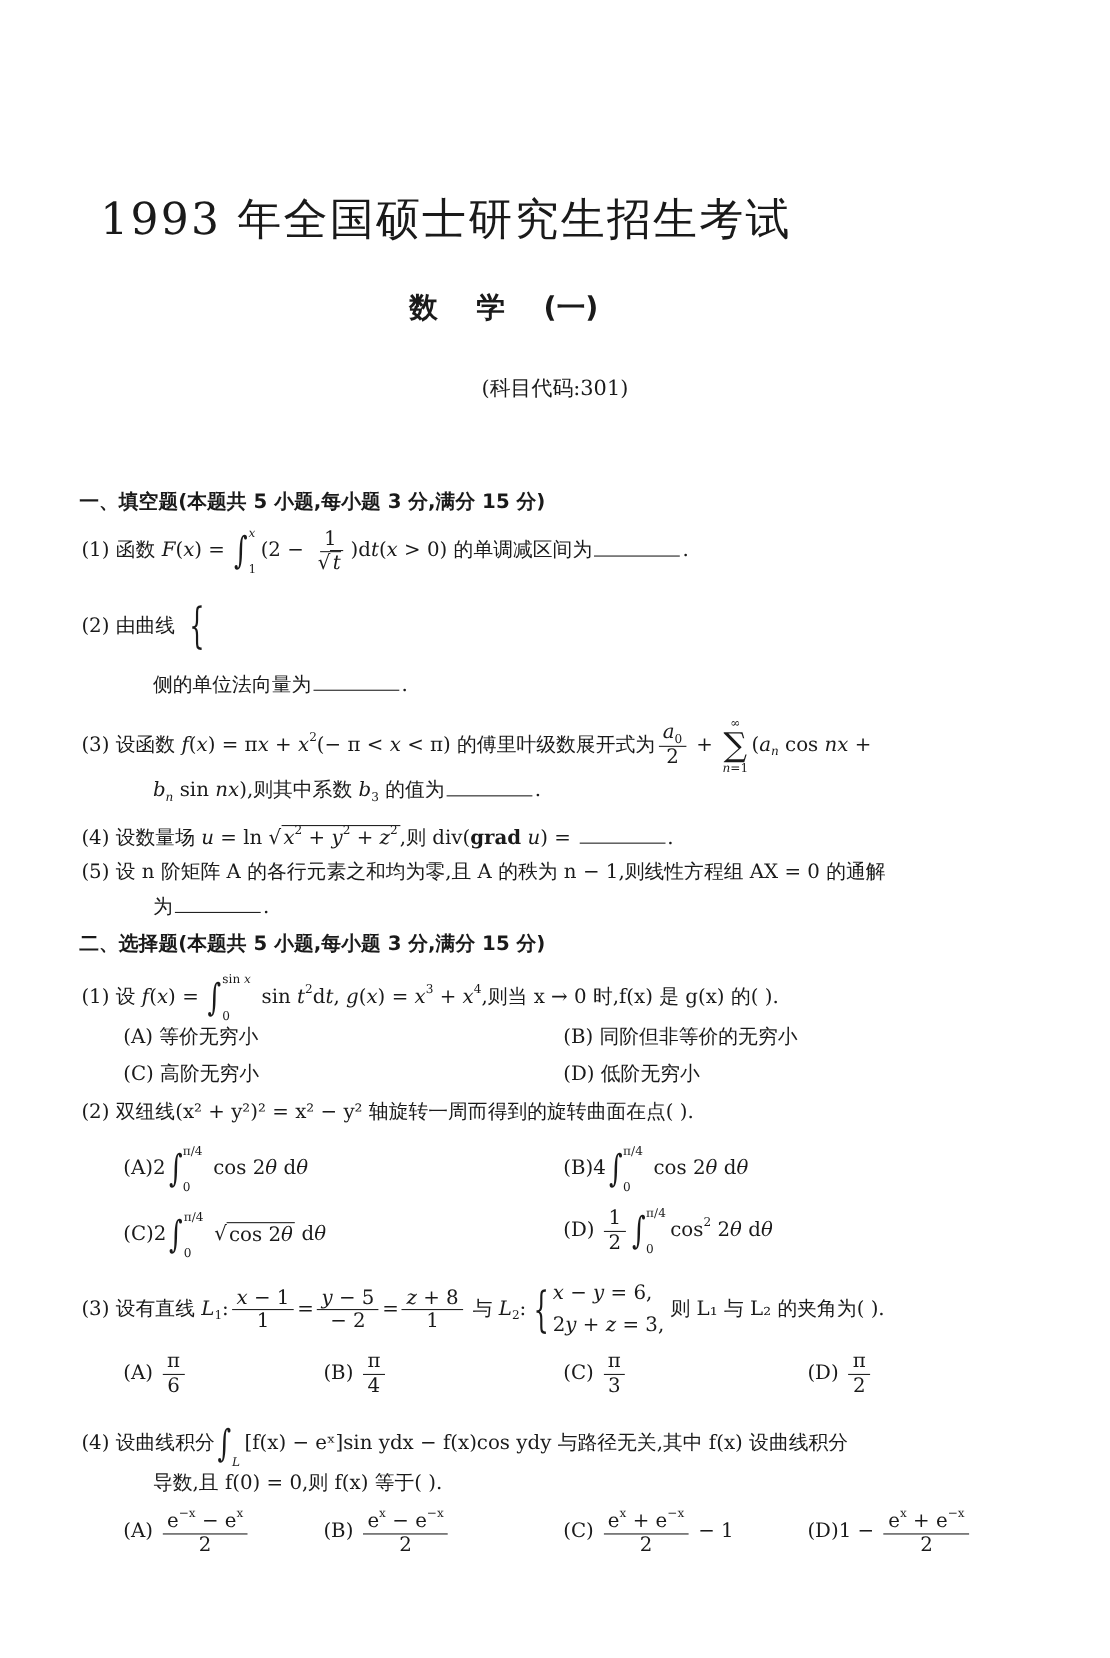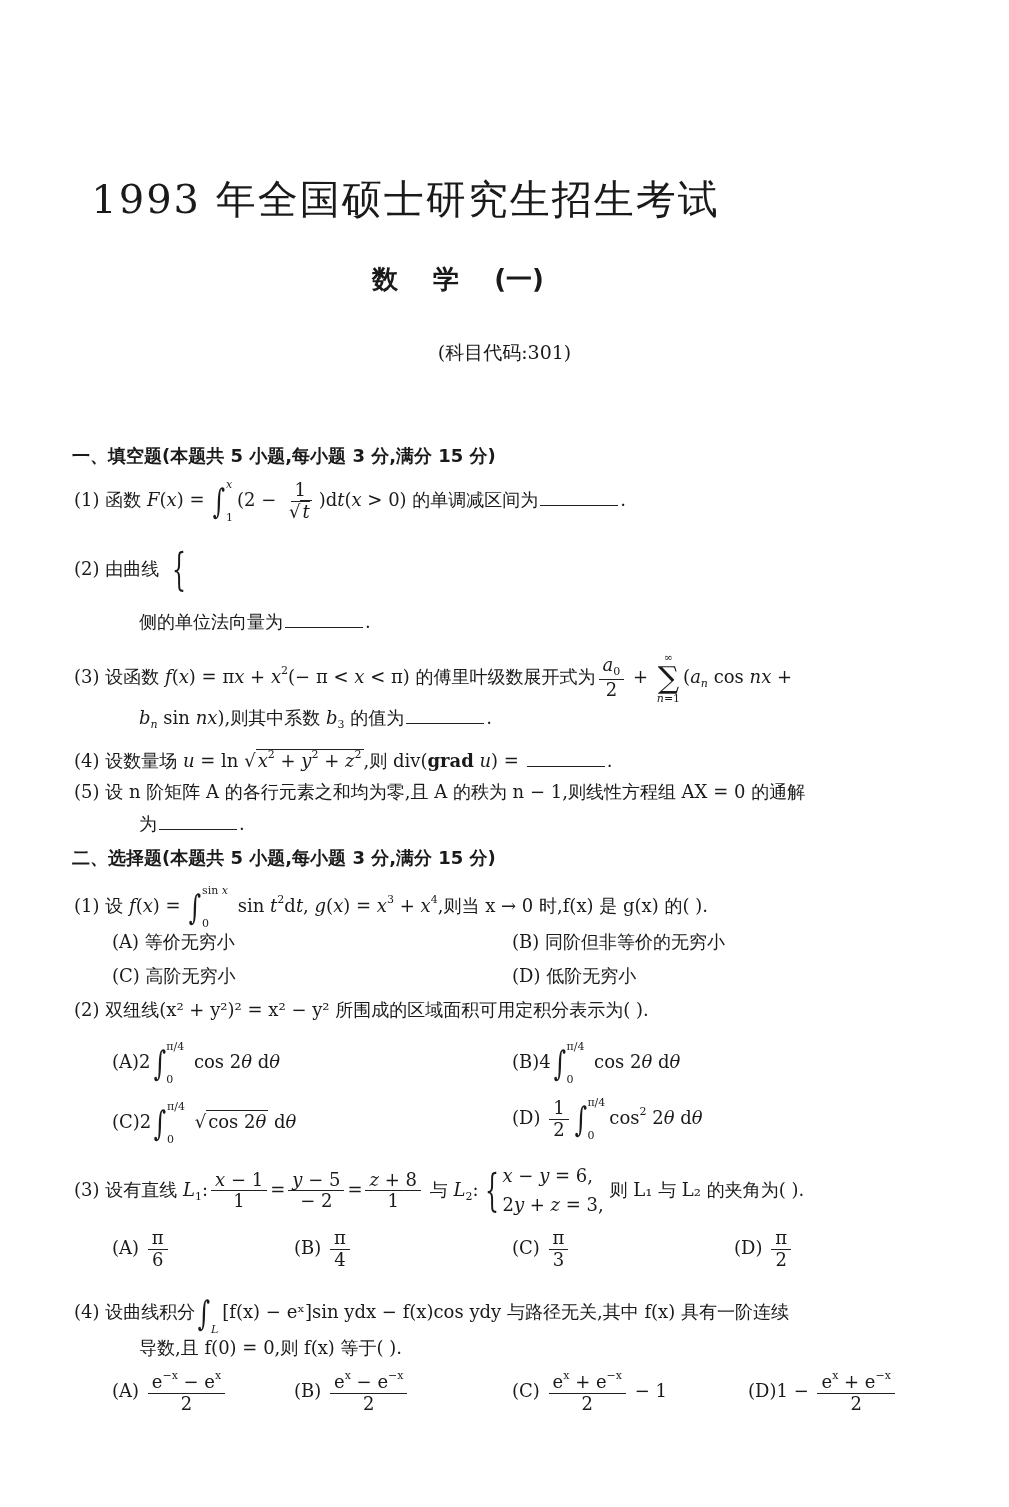--- a/index.html
+++ b/index.html
@@ -116,21 +116,21 @@
       </span>
     </span> sin <i class="v">t</i><sup>2</sup>d<i class="v">t</i>, <i class="v">g</i>(<i class="v">x</i>) = <i class="v">x</i><sup>3</sup> + <i class="v">x</i><sup>4</sup><span>,则当 x → 0 时,f(x) 是 g(x) 的(      ).</span>
 </div>
 <div class="abs opt" style="top:930px; left:112px;">(A) 等价无穷小</div>
 <div class="abs opt" style="top:930px; left:512px;">(B) 同阶但非等价的无穷小</div>
 <div class="abs opt" style="top:964px; left:112px;">(C) 高阶无穷小</div>
 <div class="abs opt" style="top:964px; left:512px;">(D) 低阶无穷小</div>
 
 <div class="abs q" style="top:998px;">
   <span>(2)</span>
-  <span>双纽线(x² + y²)² = x² − y² 所围成的区域面积可用定积分表示为(      ).</span>
+  <span>双纽线(x² + y²)² = x² − y² 轴旋转一周而得到的旋转曲面在点(      ).</span>
 </div>
 <div class="abs opt" style="top:1040px; left:112px;">
   (A)2<span class="int">
       <span class="s">∫</span>
       <span class="lim">
         <span>π/4</span>
         <span>0</span>
       </span>
     </span> cos 2<i>θ</i> d<i>θ</i>
 </div>
@@ -205,31 +205,31 @@
     </span></div>
 
 <div class="abs q" style="top:1290px;">
   <span>(4)</span>
   <span>设曲线积分</span><span class="int">
       <span class="s">∫</span>
       <span class="lim">
         <span></span>
         <i>L</i>
       </span>
-    </span><span>[f(x) − eˣ]sin ydx − f(x)cos ydy 与路径无关,其中 f(x) 具有一阶连续</span>
+    </span><span>[f(x) − eˣ]sin ydx − f(x)cos ydy 与路径无关,其中 f(x) 设曲线积分</span>
 </div>
 <div class="abs cont" style="top:1336px;">导数,且 f(0) = 0,则 f(x) 等于(      ).</div>
 <div class="abs opt" style="top:1370px; left:112px;">(A) <span class="frac">
       <span class="n">e<sup>−x</sup> − e<sup>x</sup></span>
       <span class="d">2</span>
     </span></div>
 <div class="abs opt" style="top:1370px; left:294px;">(B) <span class="frac">
       <span class="n">e<sup>x</sup> − e<sup>−x</sup></span>
       <span class="d">2</span>
     </span></div>
 <div class="abs opt" style="top:1370px; left:512px;">(C) <span class="frac">
       <span class="n">e<sup>x</sup> + e<sup>−x</sup></span>
       <span class="d">2</span>
     </span> − 1</div>
-<div class="abs opt" style="top:1370px; left:734px;margin-left:14px;">(D)1 − <span class="frac">
+<div class="abs opt" style="top:1370px; left:734px;">(D)1 − <span class="frac">
       <span class="n">e<sup>x</sup> + e<sup>−x</sup></span>
       <span class="d">2</span>
     </span></div>
 
 </body></html>

